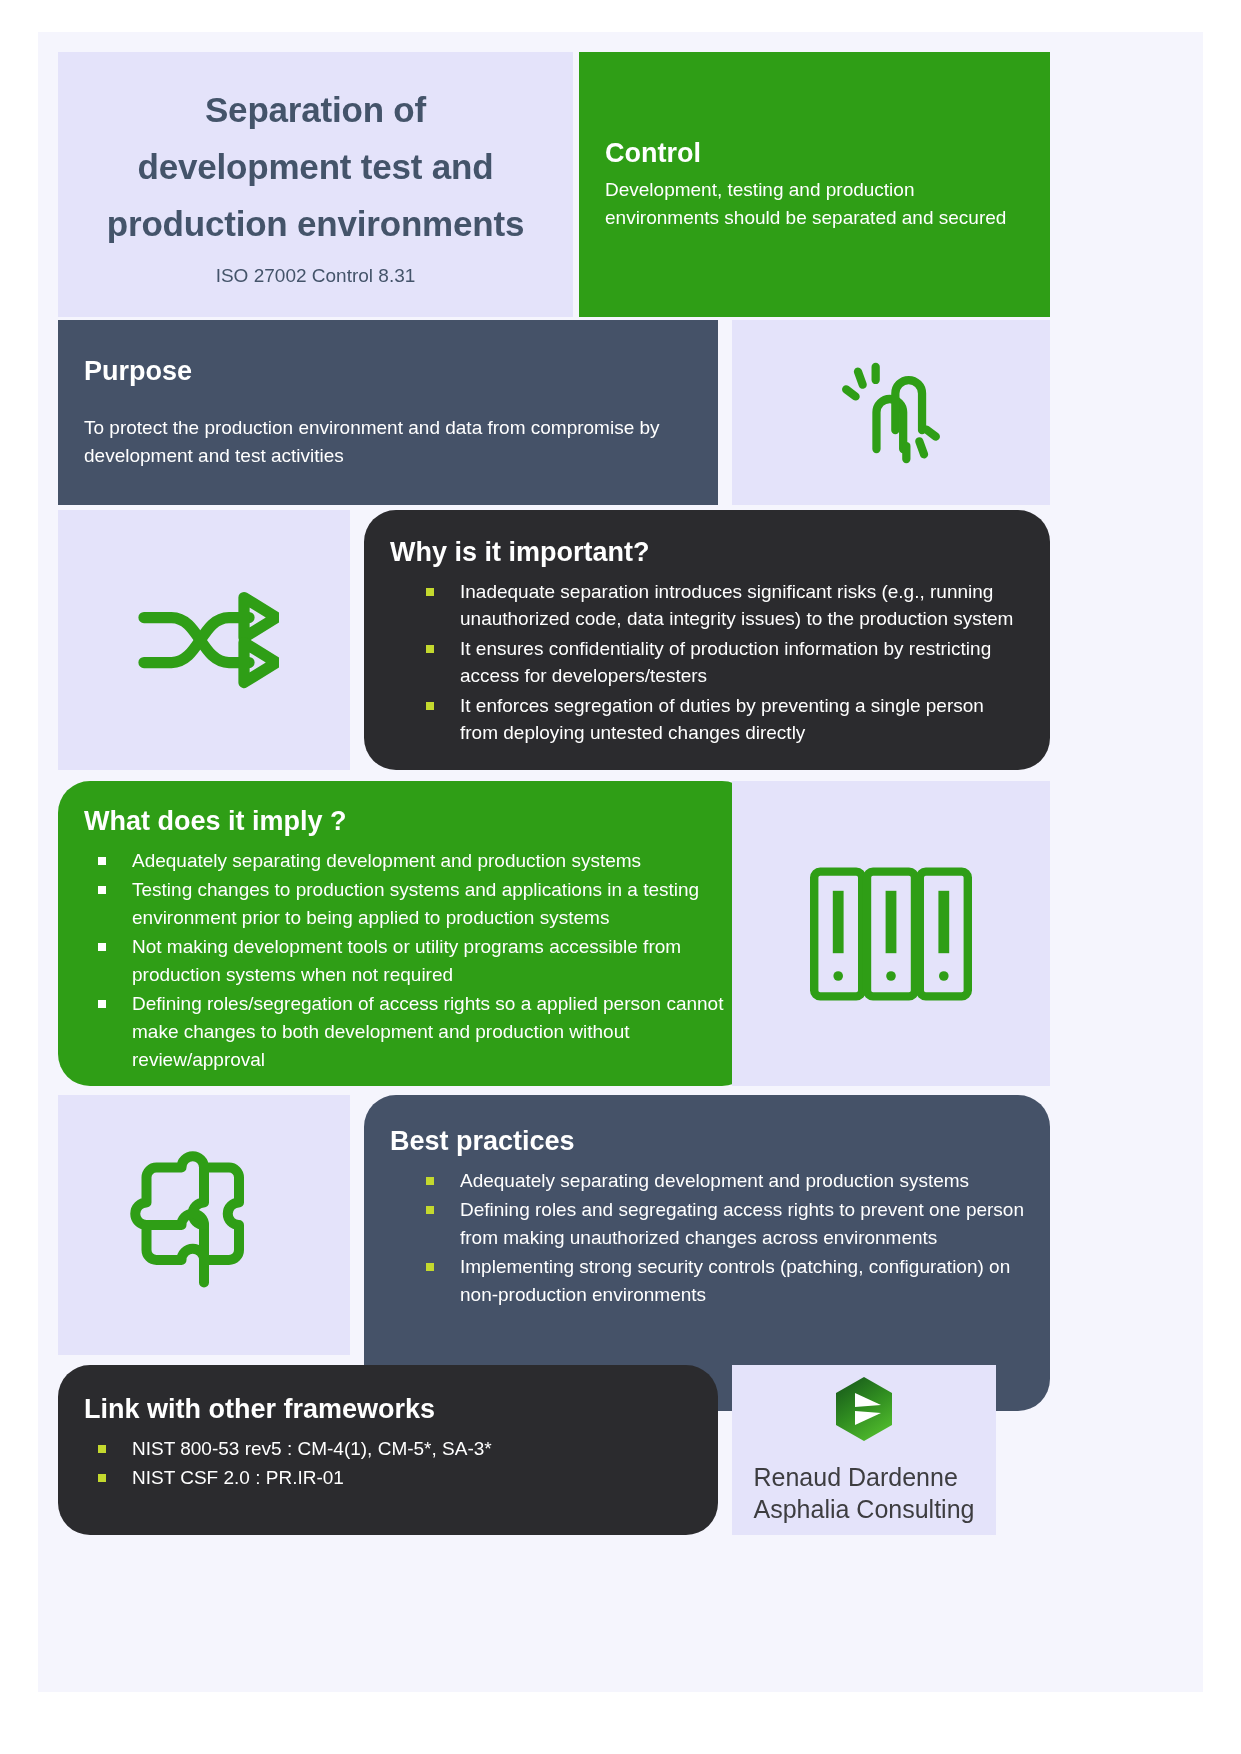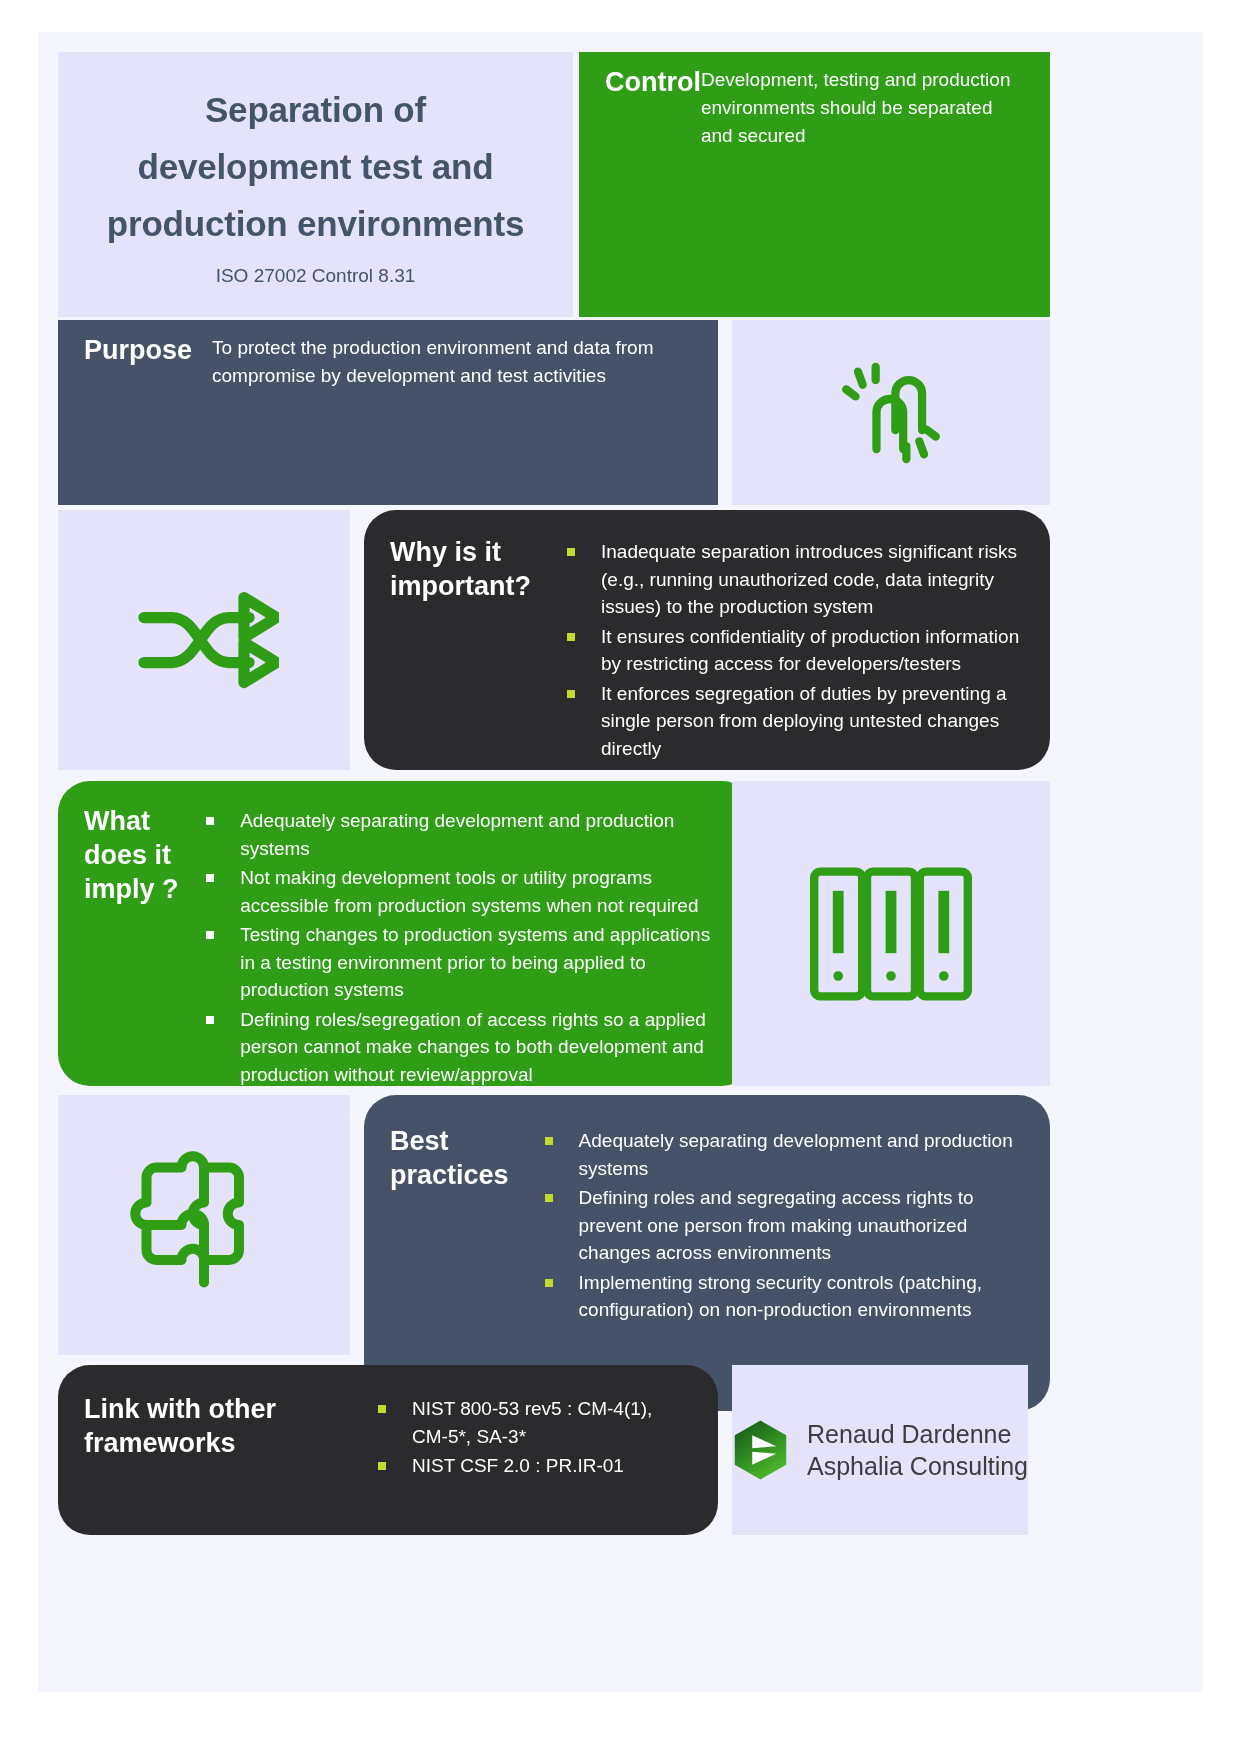--- a/index.html
+++ b/index.html
@@ -56,21 +56,21 @@
   }
   .subtitle {
     font-size: 19px;
     color: #44546a;
     margin-top: 12px;
     font-weight: normal;
   }
 
   .panel {
     display: flex;
-    flex-direction: row;
+    flex-direction: column;
     justify-content: center;
     padding: 14px 26px;
   }
   .panel.top-align { justify-content: flex-start; border-radius: 32px; }
   .head {
     font-size: 27px;
     font-weight: bold;
     color: #ffffff;
     margin-bottom: 6px;
     line-height: 1.25;
@@ -182,22 +182,22 @@
         <li>Inadequate separation introduces significant risks (e.g., running unauthorized code, data integrity issues) to the production system</li>
         <li>It ensures confidentiality of production information by restricting access for developers/testers</li>
         <li>It enforces segregation of duties by preventing a single person from deploying untested changes directly</li>
       </ul>
     </div>
 
     <div class="tile green panel top-align" style="left:20px; top:749px; width:696px; height:305px; padding-top:24px;">
       <div class="head">What does it imply ?</div>
       <ul class="bullets white" style="padding-left:14px;">
         <li>Adequately separating development and production systems</li>
+        <li>Testing changes to production systems and applications in a testing environment prior to being applied to production systems</li>
         <li>Not making development tools or utility programs accessible from production systems when not required</li>
-        <li>Testing changes to production systems and applications in a testing environment prior to being applied to production systems</li>
         <li>Defining roles/segregation of access rights so a applied person cannot make changes to both development and production without review/approval</li>
       </ul>
     </div>
 
     <div class="tile lav icon-tile" style="left:694px; top:749px; width:318px; height:305px;">
       <svg width="168" height="140" viewBox="0 0 140 116">
         <g fill="none" stroke="#2f9e16" stroke-width="7">
           <rect x="6" y="6" width="40" height="104" rx="5"></rect>
           <rect x="50" y="6" width="40" height="104" rx="5"></rect>
           <rect x="94" y="6" width="40" height="104" rx="5"></rect>
@@ -233,21 +233,21 @@
     </div>
 
     <div class="tile dark panel top-align" style="left:20px; top:1333px; width:660px; height:170px; padding-top:28px;">
       <div class="head">Link with other frameworks</div>
       <ul class="bullets olive" style="padding-left:14px;">
         <li>NIST 800-53 rev5 : CM-4(1), CM-5*, SA-3*</li>
         <li>NIST CSF 2.0 :  PR.IR-01</li>
       </ul>
     </div>
 
-    <div class="tile lav logo-tile" style="left:694px; top:1333px; width:296px; height:170px;">
+    <div class="tile lav logo-tile" style="left:694px; top:1333px; width:264px; height:170px;flex-direction:column;">
       <svg width="62" height="68" viewBox="0 0 62 68">
         <defs>
           <linearGradient id="hexg" x1="0" y1="0" x2="0.6" y2="1">
             <stop offset="0%" stop-color="#14521a"></stop>
             <stop offset="55%" stop-color="#2f8b20"></stop>
             <stop offset="100%" stop-color="#4eb72c"></stop>
           </linearGradient>
         </defs>
         <polygon points="31,2 59,18 59,50 31,66 3,50 3,18" fill="url(#hexg)"></polygon>
         <polygon points="22,18 48,30 22,32" fill="#ffffff"></polygon>

